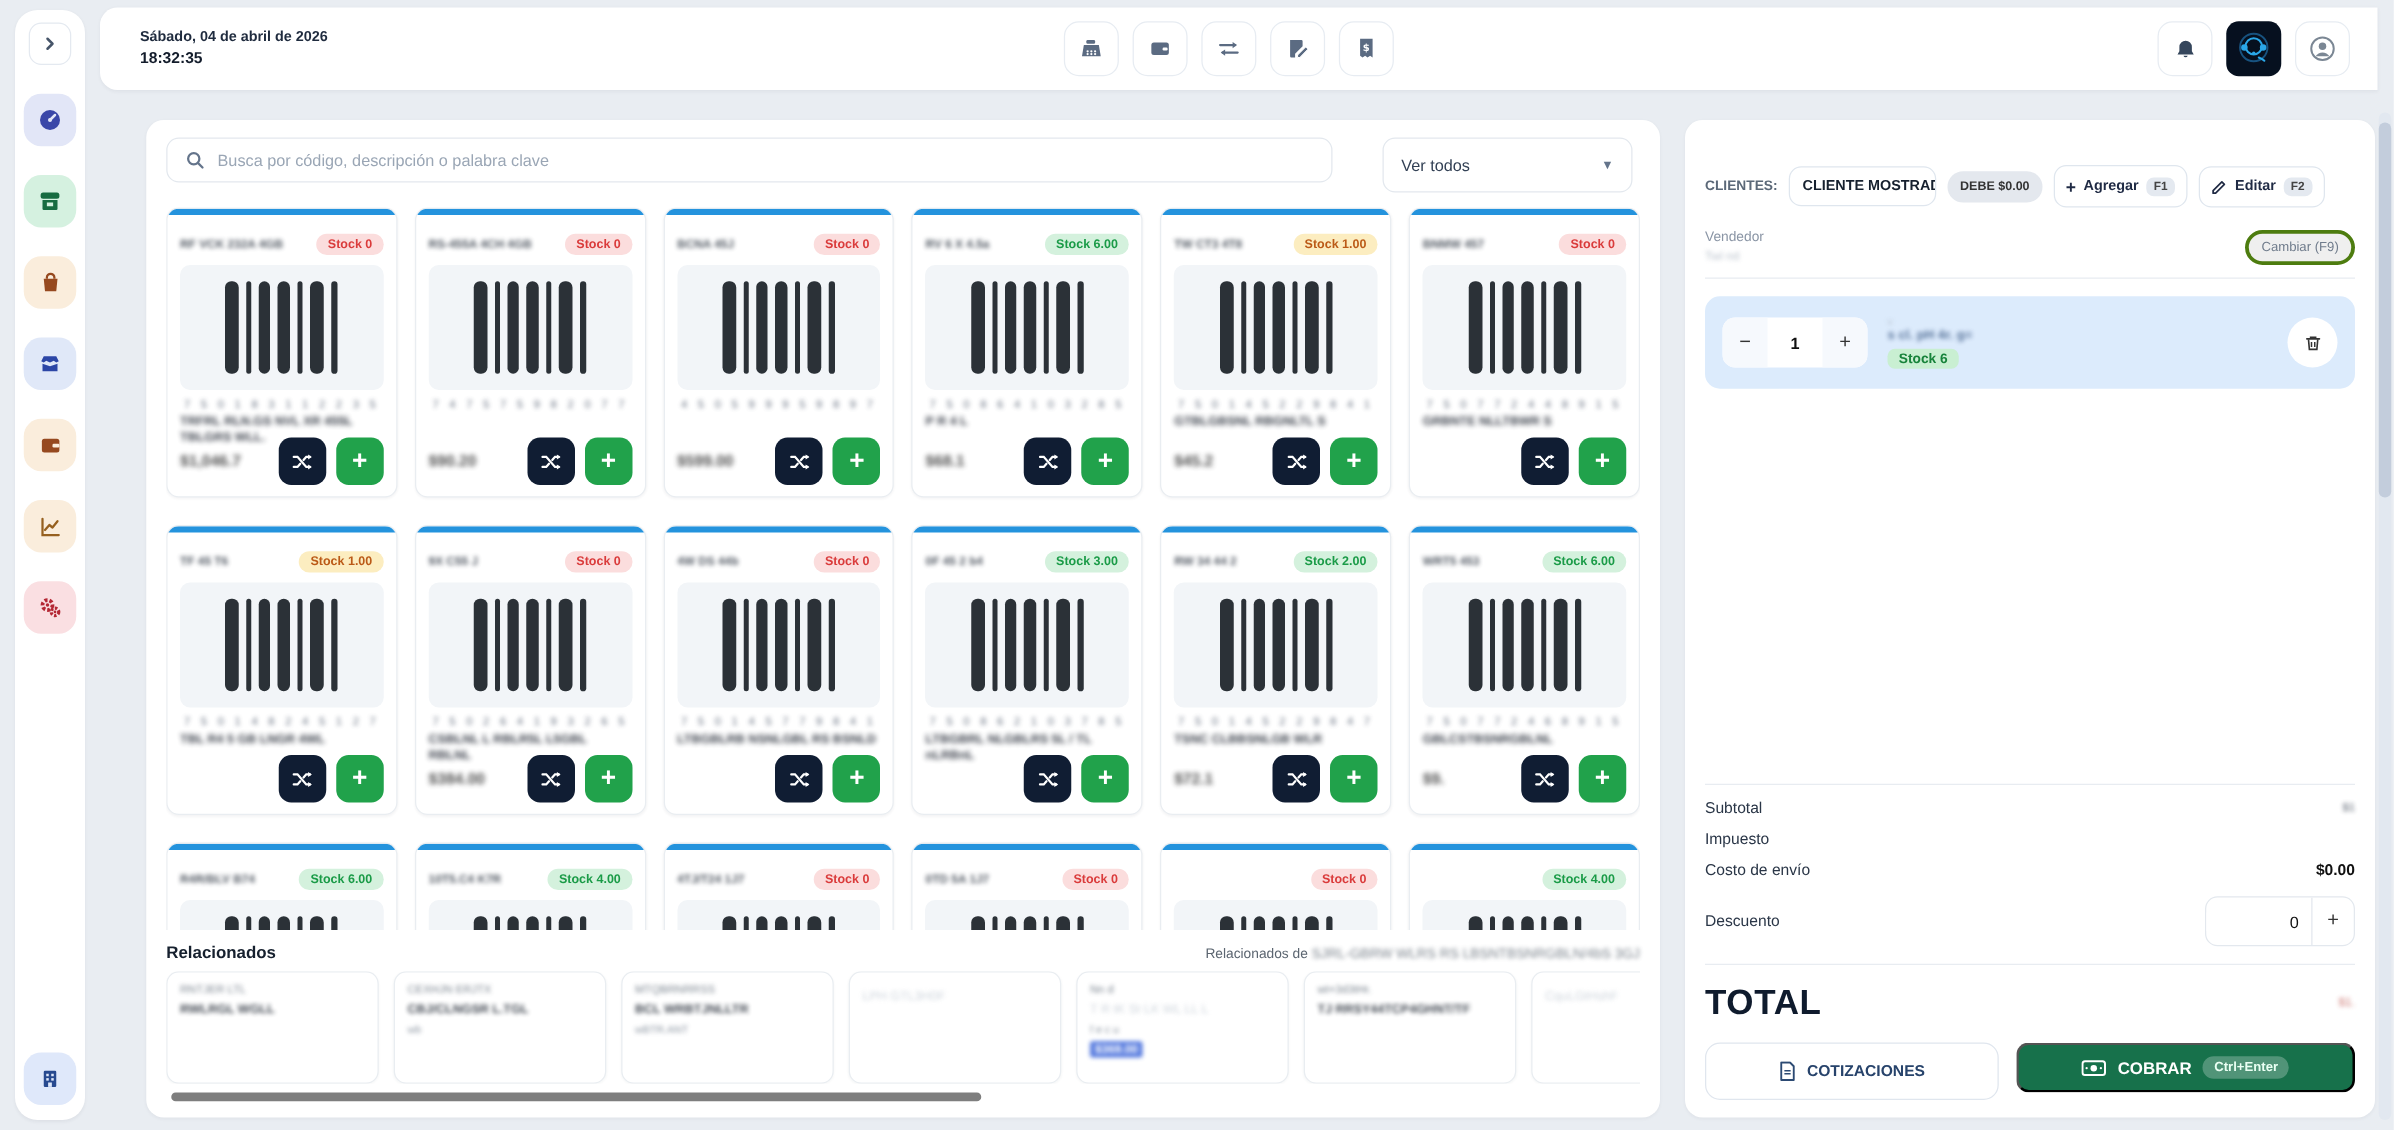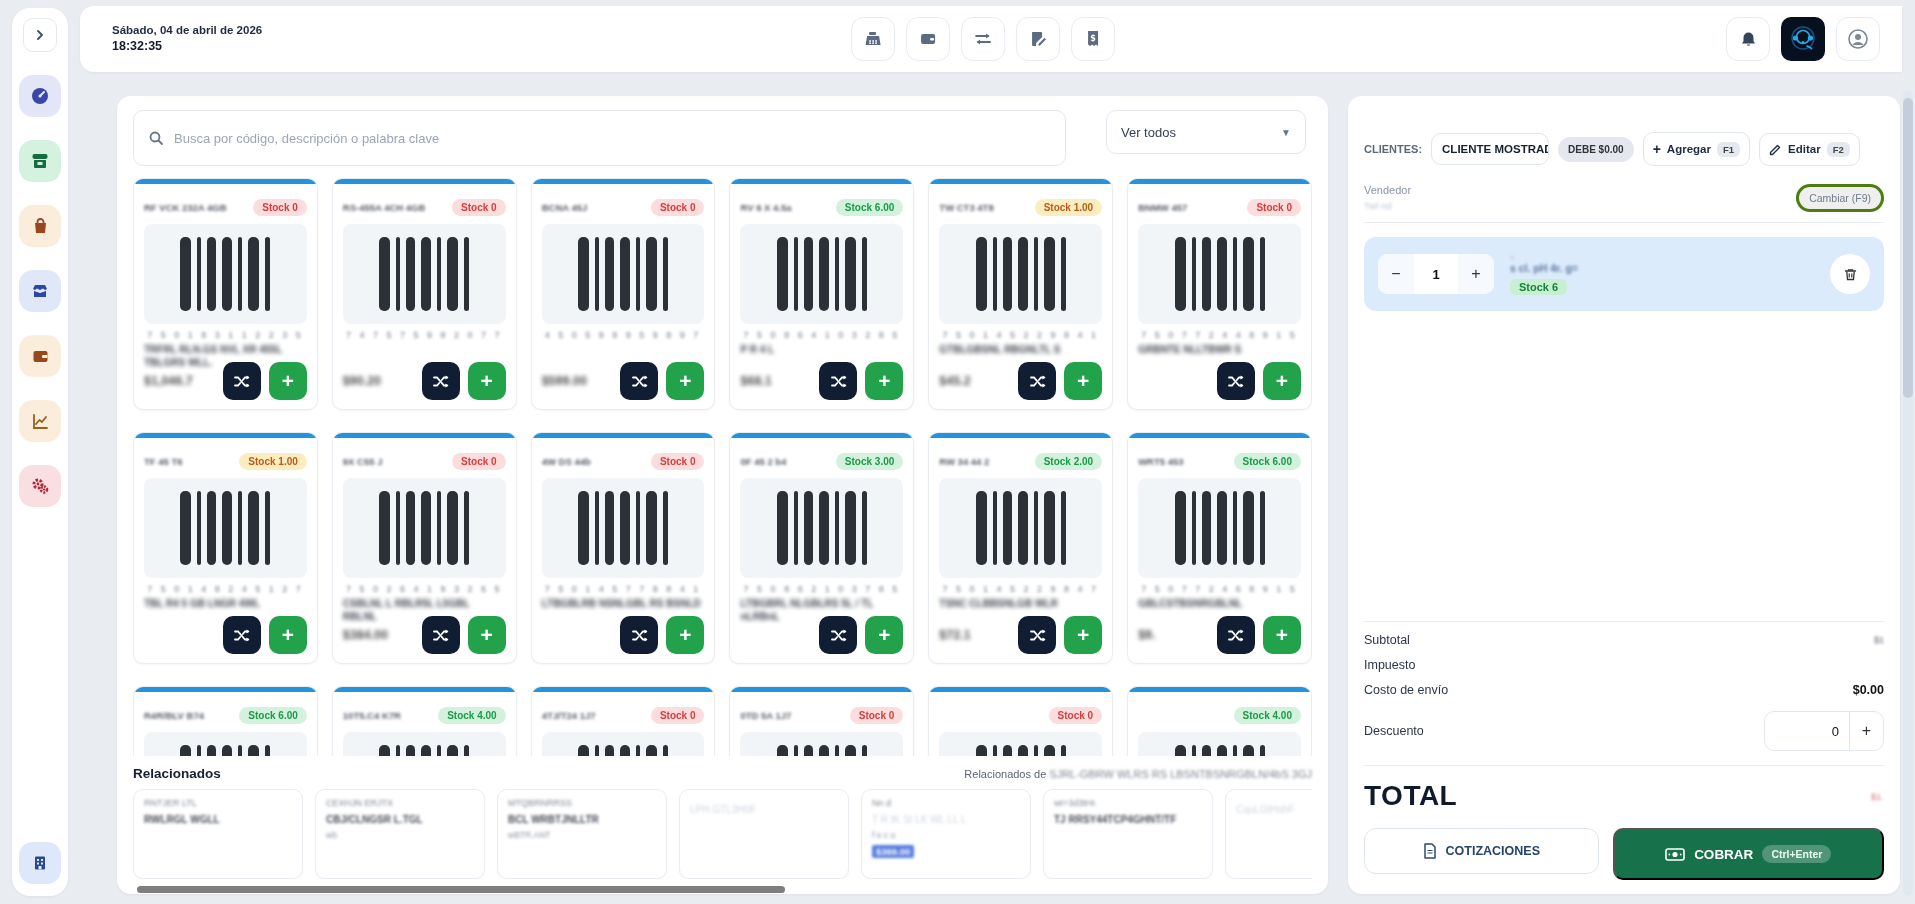--- a/index.html
+++ b/index.html
@@ -32,21 +32,21 @@
   .tool-btn { width:44px; height:44px; border:1px solid #e7ecf2; border-radius:12px; background:#fff;
               display:flex; align-items:center; justify-content:center; cursor:pointer; }
   .hdr-right { position:absolute; right:22px; display:flex; gap:11px; align-items:center; }
   .avatar-btn { width:44px; height:44px; border-radius:10px; background:#06101f; overflow:hidden;
                 display:flex; align-items:center; justify-content:center; cursor:pointer; }
 
   
   .main-card { position:absolute; left:117px; top:96px; width:1211px; height:798px; background:#fff;
                border-radius:14px; box-shadow:0 1px 3px rgba(30,41,59,.05); padding:14px 16px; }
   .search-row { display:flex; gap:40px; padding-right:6px; }
-  .search-box { flex:1; height:56px; border:1px solid #e3e8ee; border-radius:10px; display:flex;
+  .search-box { flex:1; height:36px; border:1px solid #e3e8ee; border-radius:10px; display:flex;
                 align-items:center; padding:0 14px; gap:10px; background:#fff; }
   .search-box input { border:none; outline:none; flex:1; font-size:13px; font-family:inherit; color:#334155; }
   .search-box input::placeholder { color:#9aa6b5; }
   .select-box { width:200px; height:44px; border:1px solid #e3e8ee; border-radius:10px; display:flex;
                 align-items:center; padding:0 14px; font-size:13px; color:#334155; cursor:pointer; }
   .select-box .caret { margin-left:auto; color:#64748b; font-size:10px; }
 
   .grid { margin-top:12px; height:578px; overflow:hidden; display:grid;
           grid-template-columns:repeat(6,1fr); column-gap:14px; row-gap:22px; }
   .pcard { height:232px; border:1px solid #e9edf1; border-radius:10px; box-shadow:0 1px 2px rgba(30,41,59,.05);
@@ -137,21 +137,21 @@
   .disc-plus { width:34px; align-self:stretch; border-left:1px solid #e3e8ee; display:flex; align-items:center;
                justify-content:center; font-size:16px; color:#333; cursor:pointer; }
   .total-row { margin-top:14px; padding-top:14px; border-top:1px solid #e8ecf1; display:flex;
                align-items:center; justify-content:space-between; }
   .total-label { font-size:28px; font-weight:bold; letter-spacing:.5px; color:#0f1b2d; }
   .total-val { font-size:9.5px; color:#c0564f; }
   .actions { margin-top:16px; display:flex; gap:14px; }
   .quotes-btn { flex:1; height:46px; background:#fff; border:1px solid #e0e6ee; border-radius:12px;
                 display:flex; align-items:center; justify-content:center; gap:9px; font-size:12.5px;
                 font-weight:bold; color:#27436b; cursor:pointer; }
-  .charge-btn { flex:1.15; height:52px; background:#17714b; border-radius:10px; display:flex; align-items:center;
+  .charge-btn { flex:1.15; height:40px; background:#17714b; border-radius:10px; display:flex; align-items:center;
                 justify-content:center; gap:9px; font-size:13.5px; font-weight:bold; color:#fff; cursor:pointer; }
   .charge-key { background:rgba(255,255,255,.25); border-radius:999px; padding:3px 9px; font-size:10.5px; color:#eafff3; }
 
   .vscroll { position:absolute; right:2px; top:90px; bottom:8px; width:10px; background:#e2e8f0; border-radius:5px; }
   .vscroll .thumb { position:absolute; top:8px; width:10px; height:300px; background:#c3cddc; border-radius:5px; }
 
   svg { display:block; }
 </style>
 </head>
 <body>

